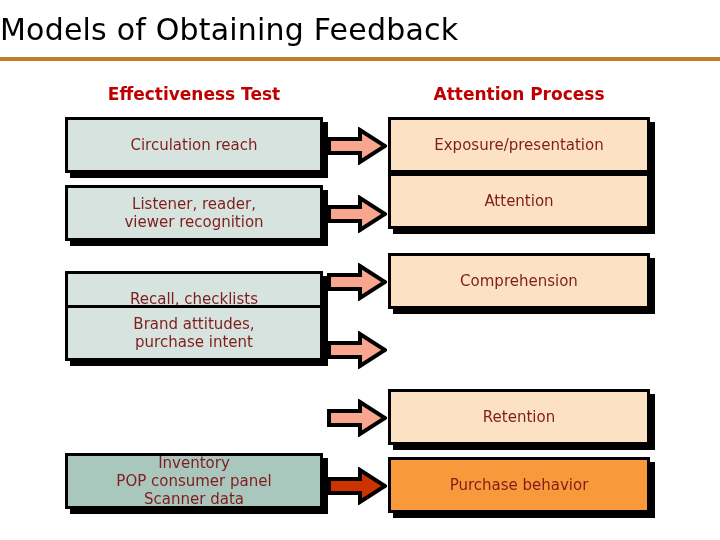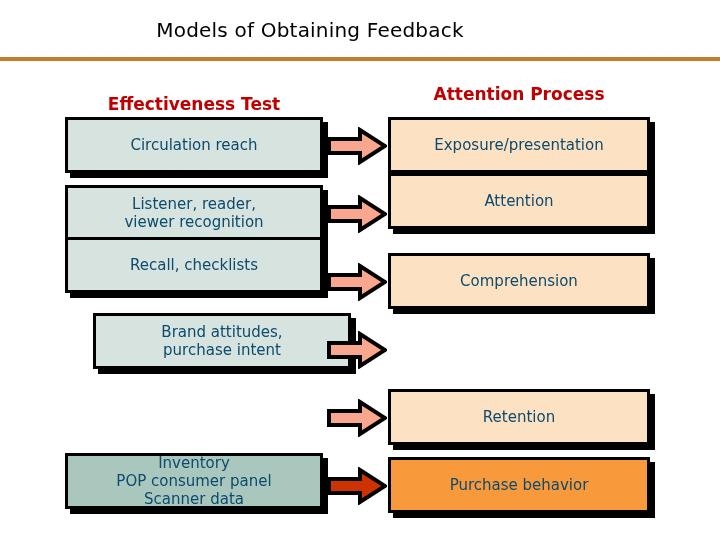--- a/index.html
+++ b/index.html
@@ -14,22 +14,22 @@
     overflow: hidden;
     font-family: "DejaVu Sans", sans-serif;
   }
 
   
   #slide-title {
     position: absolute;
     left: 0;
     top: 13px;
     width: 620px;
-    text-align: center;
-    font-size: 20px;
+    text-align: left;
+    font-size: 30px;
     font-weight: 400;
     color: #000000;
     letter-spacing: 0.2px;
     line-height: 34px;
     white-space: nowrap;
   }
 
   #title-rule {
     position: absolute;
     left: 0;
@@ -42,21 +42,21 @@
   
   .col-header {
     position: absolute;
     top: 84px;
     font-size: 17px;
     font-weight: bold;
     color: #c00000;
     text-align: center;
     white-space: nowrap;
   }
-  #header-left  { left: 65px;  width: 258px; margin-top: 10px; }
+  #header-left  { left: 65px;  width: 258px; }
   #header-right { left: 388px; width: 262px; }
 
   
   #diagram {
     position: absolute;
     left: 0;
     top: 117px;
     width: 720px;
     height: 405px;
   }
@@ -65,21 +65,21 @@
   .box {
     position: absolute;
     box-sizing: border-box;
     border: 3px solid #000000;
     box-shadow: 5px 5px 0 0 #000000;
     display: flex;
     align-items: center;
     justify-content: center;
     text-align: center;
     font-size: 15px;
-    color: #0c4a6e;
+    color: #7f1d1d;
     line-height: 18px;
     padding: 2px 6px;
   }
   .box-left {
     left: 65px;
     width: 258px;
     background: #d6e3de;
   }
   .box-left.accent {
     background: #a9c7bd;
@@ -131,32 +131,32 @@
 viewer recognition</span>
     </div>
     <div class="box box-right" style="top: 56px; height: 56px;">
       <span class="box-text">Attention</span>
     </div>
     <div class="arrow" style="top: 78px;">
       <svg width="60" height="38" viewBox="0 0 60 38">
         <polygon points="2,12 33,12 33,3 58,19 33,35 33,26 2,26" fill="#f9a68f" stroke="#000000" stroke-width="4" stroke-linejoin="miter"></polygon>
       </svg>
     </div>
-    <div class="box box-left" style="top: 120px; height: 56px;">
+    <div class="box box-left" style="top: 154px; height: 56px;">
       <span class="box-text">Recall, checklists</span>
     </div>
     <div class="box box-right" style="top: 136px; height: 56px;">
       <span class="box-text">Comprehension</span>
     </div>
     <div class="arrow" style="top: 146px;">
       <svg width="60" height="38" viewBox="0 0 60 38">
         <polygon points="2,12 33,12 33,3 58,19 33,35 33,26 2,26" fill="#f9a68f" stroke="#000000" stroke-width="4" stroke-linejoin="miter"></polygon>
       </svg>
     </div>
-    <div class="box box-left" style="top: 196px; height: 56px; margin-left: 28px;">
+    <div class="box box-left" style="top: 188px; height: 56px;">
       <span class="box-text">Brand attitudes,
 purchase intent</span>
     </div>
     <div class="arrow" style="top: 214px;">
       <svg width="60" height="38" viewBox="0 0 60 38">
         <polygon points="2,12 33,12 33,3 58,19 33,35 33,26 2,26" fill="#f9a68f" stroke="#000000" stroke-width="4" stroke-linejoin="miter"></polygon>
       </svg>
     </div>
     <div class="box box-right" style="top: 272px; height: 56px;">
       <span class="box-text">Retention</span>

